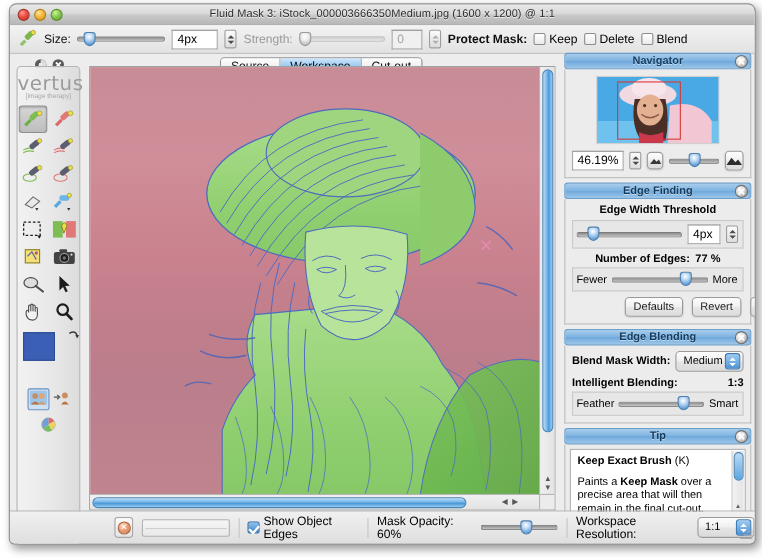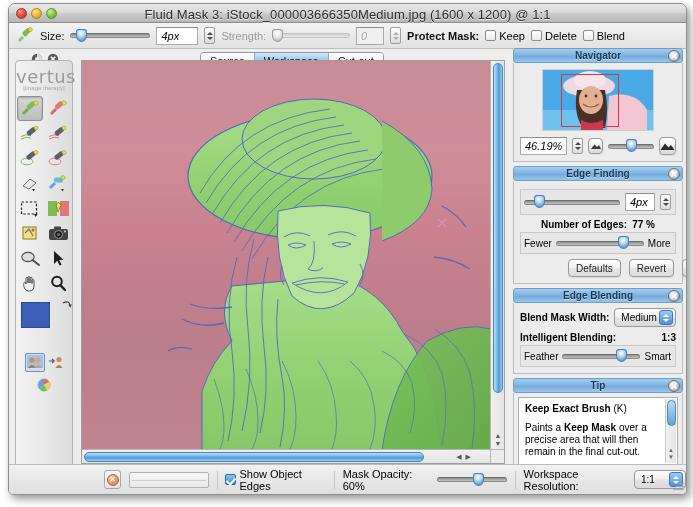--- a/index.html
+++ b/index.html
@@ -24,21 +24,21 @@
   }
   .titlebar {
     height:19px; width:100%;
     background:linear-gradient(to bottom,#e9e9e9 0%,#d9d9d9 45%,#c9c9c9 55%,#b7b7b7 100%);
     border-bottom:1px solid #8d8d8d;
     border-radius:6px 6px 0 0;
     position:relative;
   }
   .title-text {
     position:absolute; left:0; right:0; top:3px;
-    text-align:center; font-size:13px; color:#2c2c2c;
+    text-align:center; font-size:10px; color:#2c2c2c;
     text-shadow:0 1px 0 rgba(255,255,255,0.75);
     letter-spacing:0.1px;
   }
   .traffic { position:absolute; left:7px; top:4px; display:flex; gap:4px; }
   .tl { width:11px; height:11px; border-radius:50%; }
   .tl.red    { background:radial-gradient(circle at 35% 28%, #ff9a92 0%, #ee4d43 45%, #c02b20 100%); border:1px solid #a33126; }
   .tl.yellow { background:radial-gradient(circle at 35% 28%, #ffe49a 0%, #f4b83c 45%, #cf8c16 100%); border:1px solid #b0801c; }
   .tl.green  { background:radial-gradient(circle at 35% 28%, #cdf49a 0%, #86c council 45%, #5a9b2e 100%); border:1px solid #5e8f2c; }
   .tl.green  { background:radial-gradient(circle at 35% 28%, #cdf49a 0%, #86cc52 45%, #5a9b2e 100%); }
 
@@ -65,21 +65,21 @@
     border:1px solid #4d7fae;
     border-radius:3px 3px 50% 50%;
   }
   .slider .knob.grey {
     background:radial-gradient(circle at 45% 30%, #ffffff 0%, #eaeaea 40%, #b9b9b9 85%);
     border:1px solid #9b9b9b;
   }
   .numfield {
     height:17px; background:#fff; border:1px solid #a9a9a9;
     border-top-color:#8d8d8d;
-    font-size:11px; padding:8px 4px; display:flex; align-items:center;font-style:italic;
+    font-size:11px; padding:8px 4px; display:flex; align-items:center;
   }
   .numfield.dim { background:#f0f0f0; color:#a3a3a3; }
   .stepper {
     width:11px; height:17px; border:1px solid #9d9d9d; border-radius:2px;
     background:linear-gradient(to bottom,#fcfcfc,#dcdcdc);
     display:flex; flex-direction:column; align-items:center; justify-content:center;
     gap:2px; flex:0 0 auto;
   }
   .stepper i { display:block; width:0;height:0; border-left:3px solid transparent; border-right:3px solid transparent; }
   .stepper i.up { border-bottom:3px solid #4a4a4a; }
@@ -653,20 +653,21 @@
           </div>
         </div>
       </div>
 
       <div class="pgroup">
         <div class="phead">
           <span>Edge Finding</span>
           <span class="xbtn">✕</span>
         </div>
         <div class="pbody">
+          <div style="font-size:10px; font-weight:bold; text-align:center;">Edge Width Threshold</div>
           <div style="margin-top:3px; border:1px solid #c8c8c8; background:#e7e7e7; padding:3px; display:flex; align-items:center; gap:5px;">
             <div class="slider" style="width:96px;">
               <div class="track" style="width:96px;"></div>
               <div class="knob" style="left:10px;"></div>
             </div>
             <div class="numfield" style="width:30px; height:16px;">4px</div>
             <div class="stepper" style="height:16px;">
                 <i class="up"></i>
                 <i class="dn"></i>
               </div>

